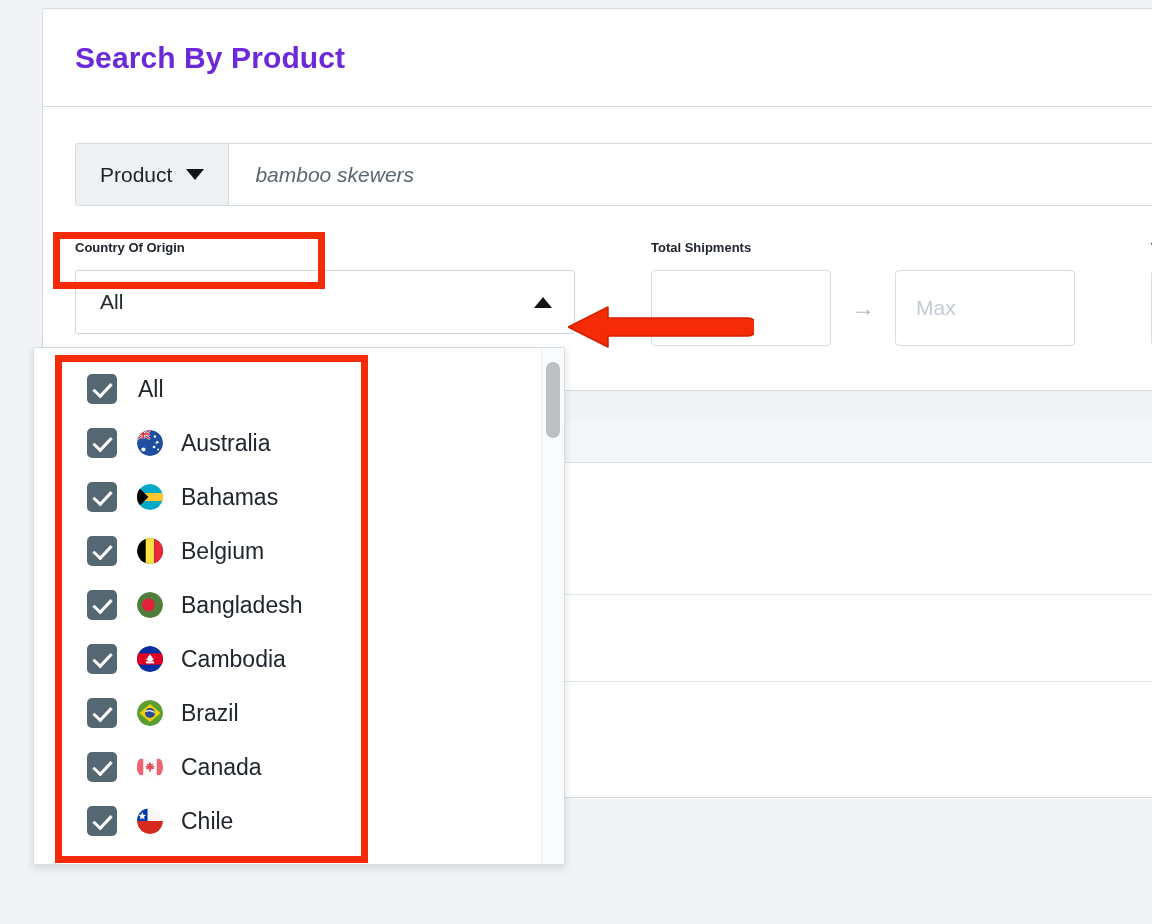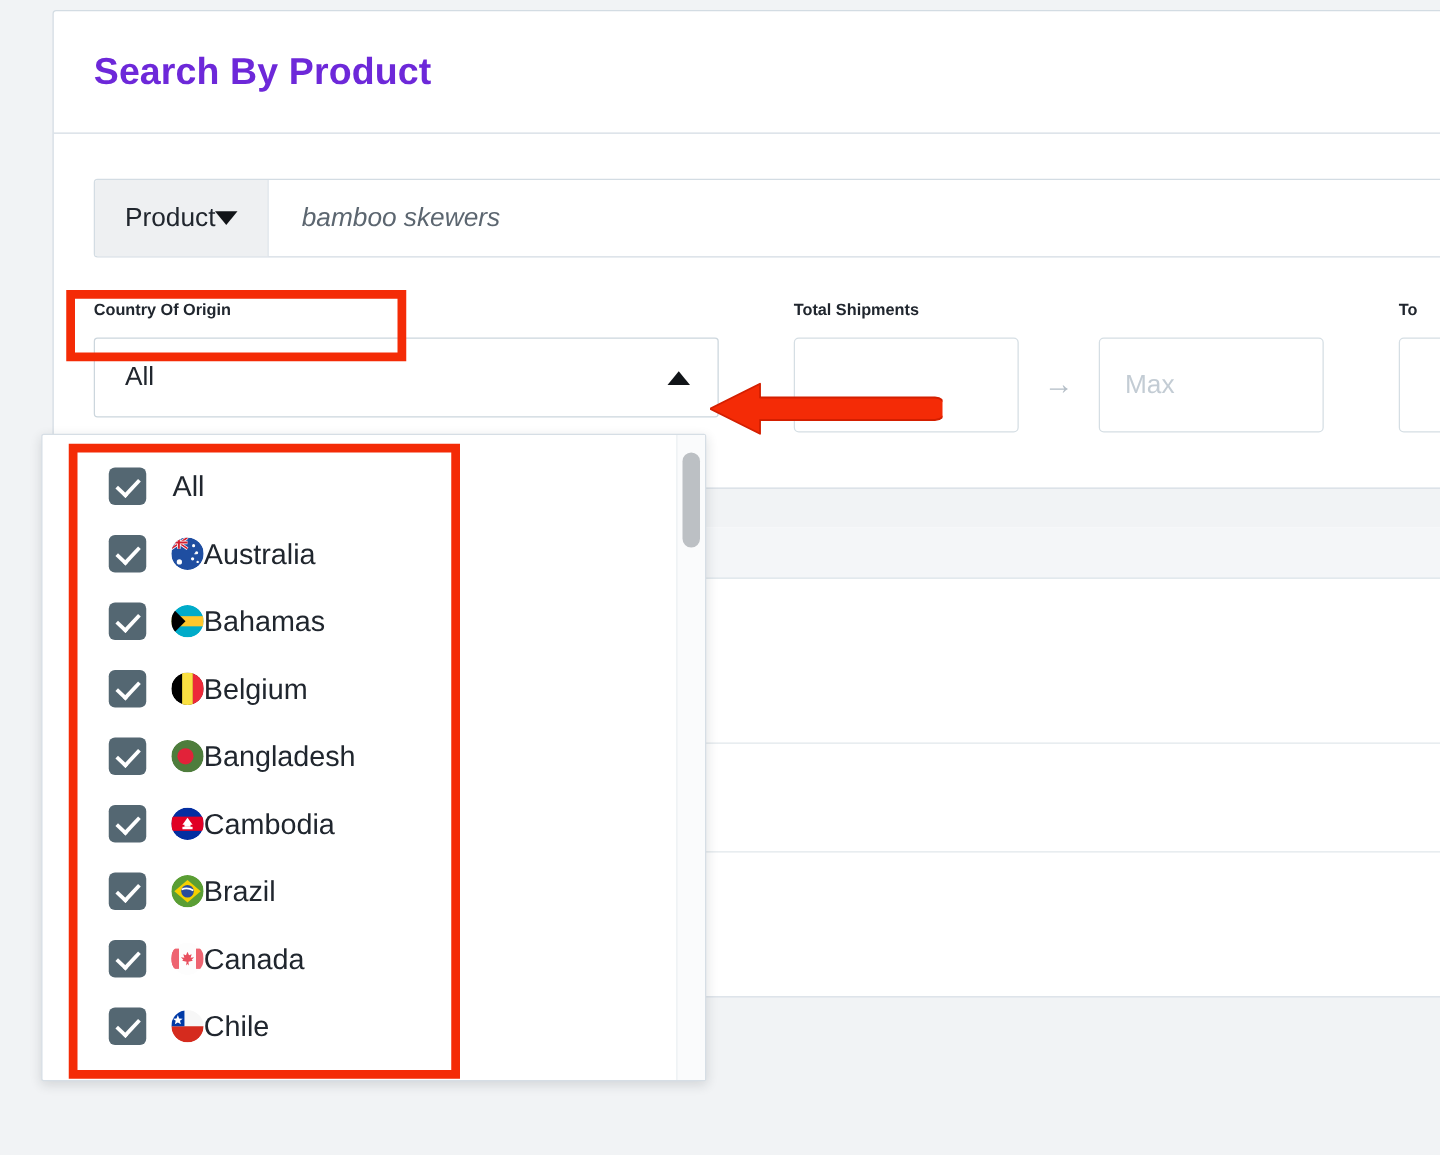--- a/index.html
+++ b/index.html
@@ -65,20 +65,21 @@
     border: 1px solid #d3dce3;
     border-radius: 3px;
     box-sizing: border-box;
     background: #fff;
   }
   .search-type {
     background: #eef0f2;
     border-right: 1px solid #d3dce3;
     display: flex;
     align-items: center;
+    gap: 14px;
     padding: 0 24px;
     font-size: 21px;
     color: #20262e;
     font-weight: normal;
     cursor: pointer;
     border-radius: 2px 0 0 2px;
   }
   .caret-down {
     width: 0; height: 0;
     border-left: 9px solid transparent;
@@ -138,21 +139,21 @@
     color: #20262e;
   }
   .caret-up {
     width: 0; height: 0;
     border-left: 9px solid transparent;
     border-right: 9px solid transparent;
     border-bottom: 11px solid #111418;
   }
 
   
-  .range-block { margin-left: 60px; }
+  .range-block { margin-left: 76px; }
   .range-row { display: flex; align-items: center; gap: 20px; }
   .range-input {
     width: 180px;
     height: 76px;
     border: 1px solid #d5dee4;
     border-radius: 4px;
     box-sizing: border-box;
     font-size: 21px;
     padding: 0 20px;
     color: #5c6670;
@@ -298,20 +299,21 @@
     width: 26px;
     height: 26px;
     border-radius: 50%;
     margin-left: 20px;
     flex: 0 0 auto;
     overflow: hidden;
     position: relative;
     display: block;
   }
   .dd-label {
+    margin-left: 18px;
     font-size: 23px;
     color: #20262e;
     white-space: nowrap;
   }
   .dd-item.no-flag .dd-label { margin-left: 21px; }
 
   
   .dd-scroll-track {
     width: 22px;
     background: #fafbfc;

